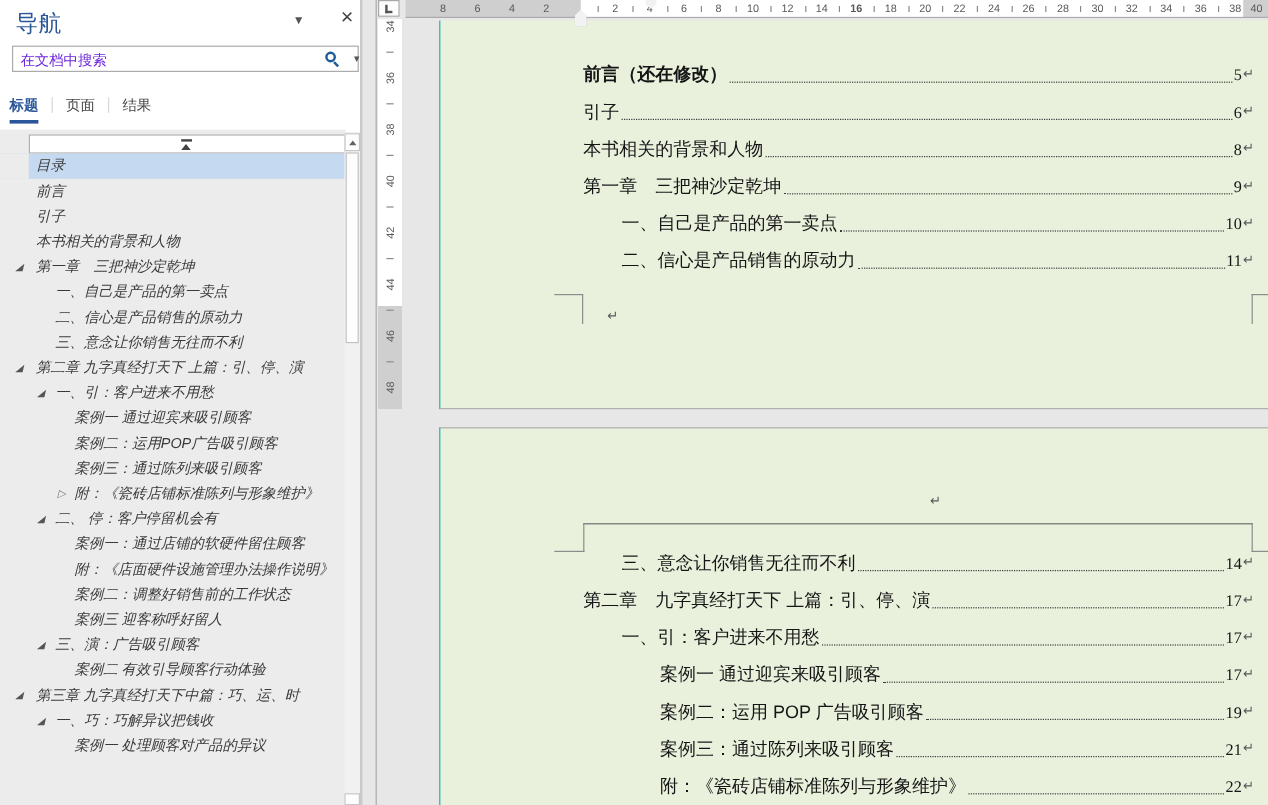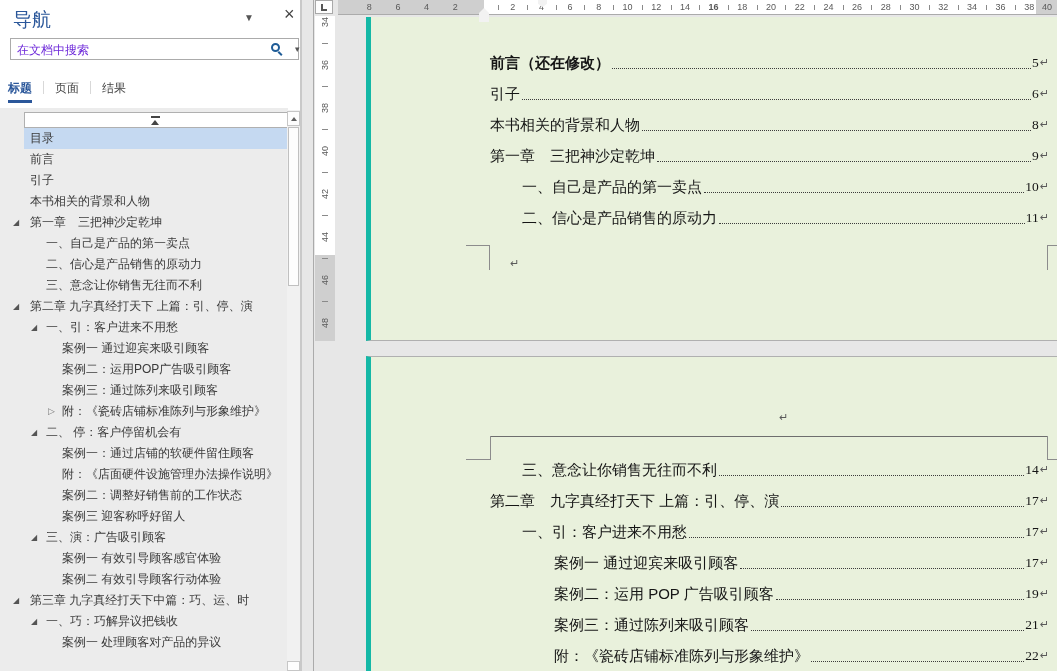--- a/index.html
+++ b/index.html
@@ -17,21 +17,21 @@
   #search-icon { position:absolute; left:260px; top:4px; width:14px; height:14px; }
   #search-icon .lens { position:absolute; left:0; top:0; width:9px; height:9px; border:2px solid #1f5c97; border-radius:50%; }
   #search-icon .handle { position:absolute; left:8px; top:8px; width:5px; height:2px; background:#1f5c97; transform:rotate(45deg); transform-origin:0 0; }
   #search-caret { position:absolute; left:284px; top:5px; font-size:9px; color:#555; }
 
   #tabs { position:absolute; left:8px; top:80px; height:20px; display:flex; align-items:flex-start; }
   .tab { font-size:12px; color:#444; padding-bottom:3px; margin-right:11px; }
   .tab.active { color:#2b579a; font-weight:bold; border-bottom:3px solid #2b579a; }
   .tabsep { width:1px; height:13px; background:#d8d8d8; margin:1px 11px 0 0; }
 
-  #navlist-bg { position:absolute; left:0; top:108px; width:288px; height:563px; background:#ececec; overflow:hidden; }
+  #navlist-bg { position:absolute; left:0; top:108px; width:288px; height:563px; background:#ececec; overflow:hidden;font-style:italic; }
   #scrolltop-btn { position:absolute; left:24px; top:4px; width:264px; height:16px; background:#fff; border:1px solid #b0b0b0; }
   #scrolltop-icon { position:absolute; left:50%; top:3px; margin-left:-5px; width:9px; border-top:2px solid #444; }
   #scrolltop-icon::after { content:""; position:absolute; left:0; top:2px; width:0; height:0; border-left:4.5px solid transparent; border-right:4.5px solid transparent; border-bottom:5px solid #444; }
   #nav-items { position:absolute; left:0; top:20px; width:288px; }
   .nav-item { position:relative; height:21px; font-size:12px; color:#3a3a3a; line-height:21px; white-space:nowrap; }
   .nav-item.sel { background:#c5d9f1; }
   .nav-item.sel::before { content:""; position:absolute; left:0; top:0; width:24px; height:21px; background:#ececec; }
   .nav-item .lab { position:absolute; top:0; }
   .nav-item.lvl0 .lab { left:30px; } .nav-item.lvl1 .lab { left:46px; } .nav-item.lvl2 .lab { left:62px; }
   .expander { position:absolute; top:0; font-size:8px; color:#555; z-index:2; }
@@ -58,21 +58,21 @@
   .vtick { position:absolute; left:7px; width:6px; height:1px; background:#8a8a8a; }
   #h-ruler { position:absolute; left:24px; top:0; width:720px; height:15px; background:#cfcfcf; border-bottom:1px solid #ababab; }
   #h-ruler .white { position:absolute; left:146px; top:0; width:552px; height:14px; background:#ffffff; }
   .hnum { position:absolute; top:2px; font-size:9px; color:#595959; width:16px; margin-left:-8px; text-align:center; }
   .htick { position:absolute; top:5px; width:1px; height:5px; background:#8a8a8a; }
   .marker { position:absolute; background:#f2f2f2; filter:drop-shadow(0 0 0.6px #777); z-index:6; }
   #marker-firstline { left:200px; top:0; width:9px; height:7px; clip-path:polygon(0 0,100% 0,100% 55%,50% 100%,0 55%); }
   #marker-left { left:165px; top:8px; width:10px; height:14px; clip-path:polygon(50% 0,100% 35%,100% 100%,0 100%,0 35%); }
 
   
-  .page { position:absolute; left:52px; width:692px; background:#e9f1dc; border-left:5px solid #14b8a6; }
+  .page { position:absolute; left:52px; width:692px; background:#e9f1dc; border-left:1px solid #14b8a6; }
   #page1 { top:17px; height:324px; border-bottom:1px solid #b0b0b0; }
   #page2 { top:356px; height:315px; border-top:1px solid #b0b0b0; }
 
   .toc-list { position:absolute; left:119px; width:559px; }
   #page1 .toc-list { top:30px; }
   #page2 .toc-list { top:97px; }
   .toc-row { display:flex; height:31px; font-size:15px; color:#151515; }
   .toc-row.lvl1 { padding-left:32px; } .toc-row.lvl2 { padding-left:64px; }
   .toc-row.bold .toc-text { font-weight:bold; }
   .toc-text { line-height:31px; white-space:nowrap; }
@@ -175,23 +175,20 @@
         </div>
         <div class="nav-item lvl2">
           <span class="lab">案例二：调整好销售前的工作状态</span>
         </div>
         <div class="nav-item lvl2">
           <span class="lab">案例三  迎客称呼好留人</span>
         </div>
         <div class="nav-item lvl1">
           <span class="expander expanded">◢</span>
           <span class="lab">三、演：广告吸引顾客</span>
-        </div>
-        <div class="nav-item lvl2">
-          <span class="lab">案例一 有效引导顾客感官体验</span>
         </div>
         <div class="nav-item lvl2">
           <span class="lab">案例二 有效引导顾客行动体验</span>
         </div>
         <div class="nav-item lvl0">
           <span class="expander expanded">◢</span>
           <span class="lab">第三章 九字真经打天下中篇：巧、运、时</span>
         </div>
         <div class="nav-item lvl1">
           <span class="expander expanded">◢</span>

